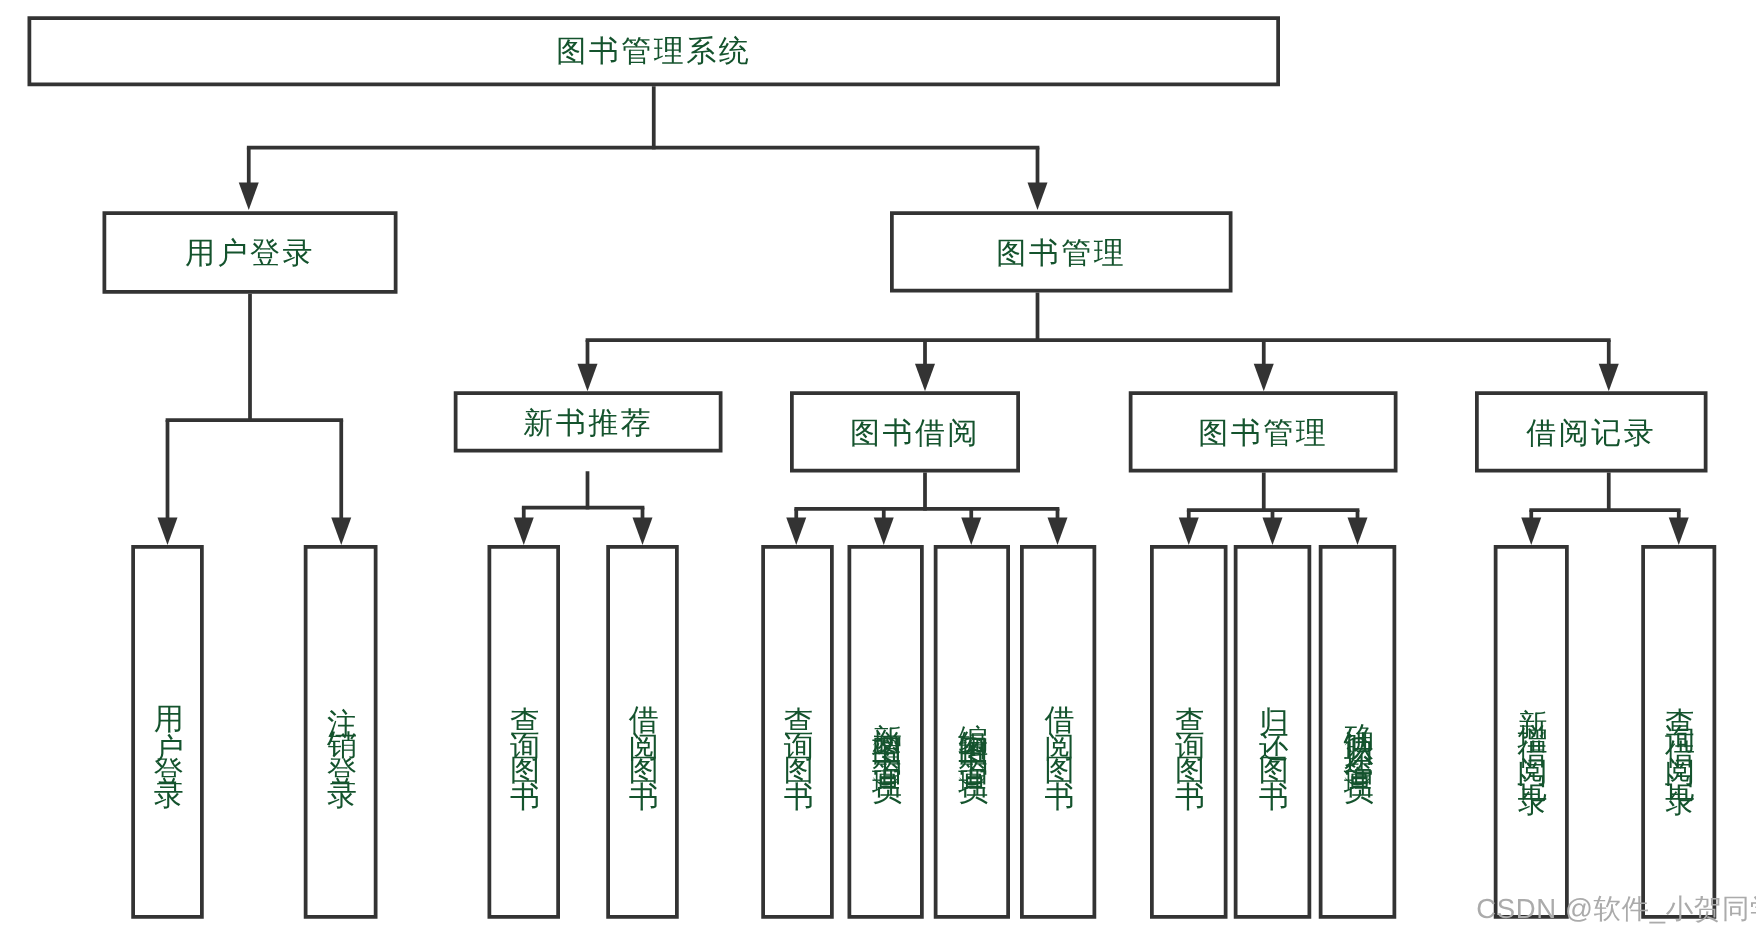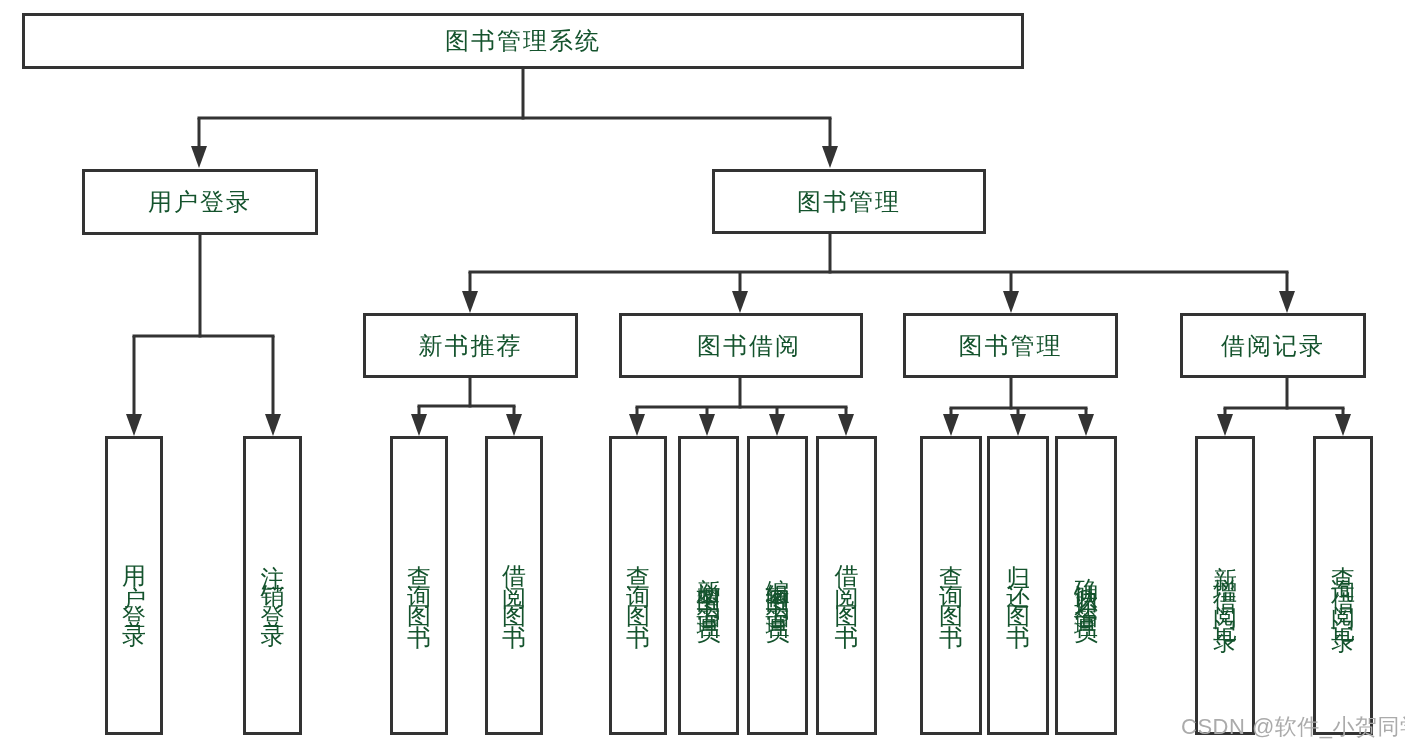--- a/index.html
+++ b/index.html
@@ -137,22 +137,22 @@
       <polygon points="1217,414 1233,414 1225,436" stroke="none"></polygon>
       <polygon points="1335,414 1351,414 1343,436" stroke="none"></polygon>
     </g>
   </svg>
 
   <div class="box hbox" style="left:22px; top:13px; width:1002px; height:56px;">图书管理系统</div>
 
   <div class="box hbox" style="left:82px; top:169px; width:236px; height:66px;">用户登录</div>
   <div class="box hbox" style="left:712px; top:169px; width:274px; height:65px;">图书管理</div>
 
-  <div class="box hbox" style="left:363px; top:313px; width:215px; height:65px;">新书推荐</div>
-  <div class="box hbox" style="left:619px; top:313px; width:244px; height:65px;padding-left:16px;">图书借阅</div>
+  <div class="box hbox" style="left:363px; top:313px; width:215px; height:49px;">新书推荐</div>
+  <div class="box hbox" style="left:632px; top:313px; width:184px; height:65px;padding-left:16px;">图书借阅</div>
   <div class="box hbox" style="left:903px; top:313px; width:215px; height:65px;">图书管理</div>
   <div class="box hbox" style="left:1180px; top:313px; width:186px; height:65px;">借阅记录</div>
 
   <div class="box vbox ls-lg" style="left:105px; top:436px; width:58px; height:299px;">
     <span>用户登录</span>
   </div>
   <div class="box vbox ls-lg" style="left:243px; top:436px; width:59px; height:299px;">
     <span>注销登录</span>
   </div>
 

